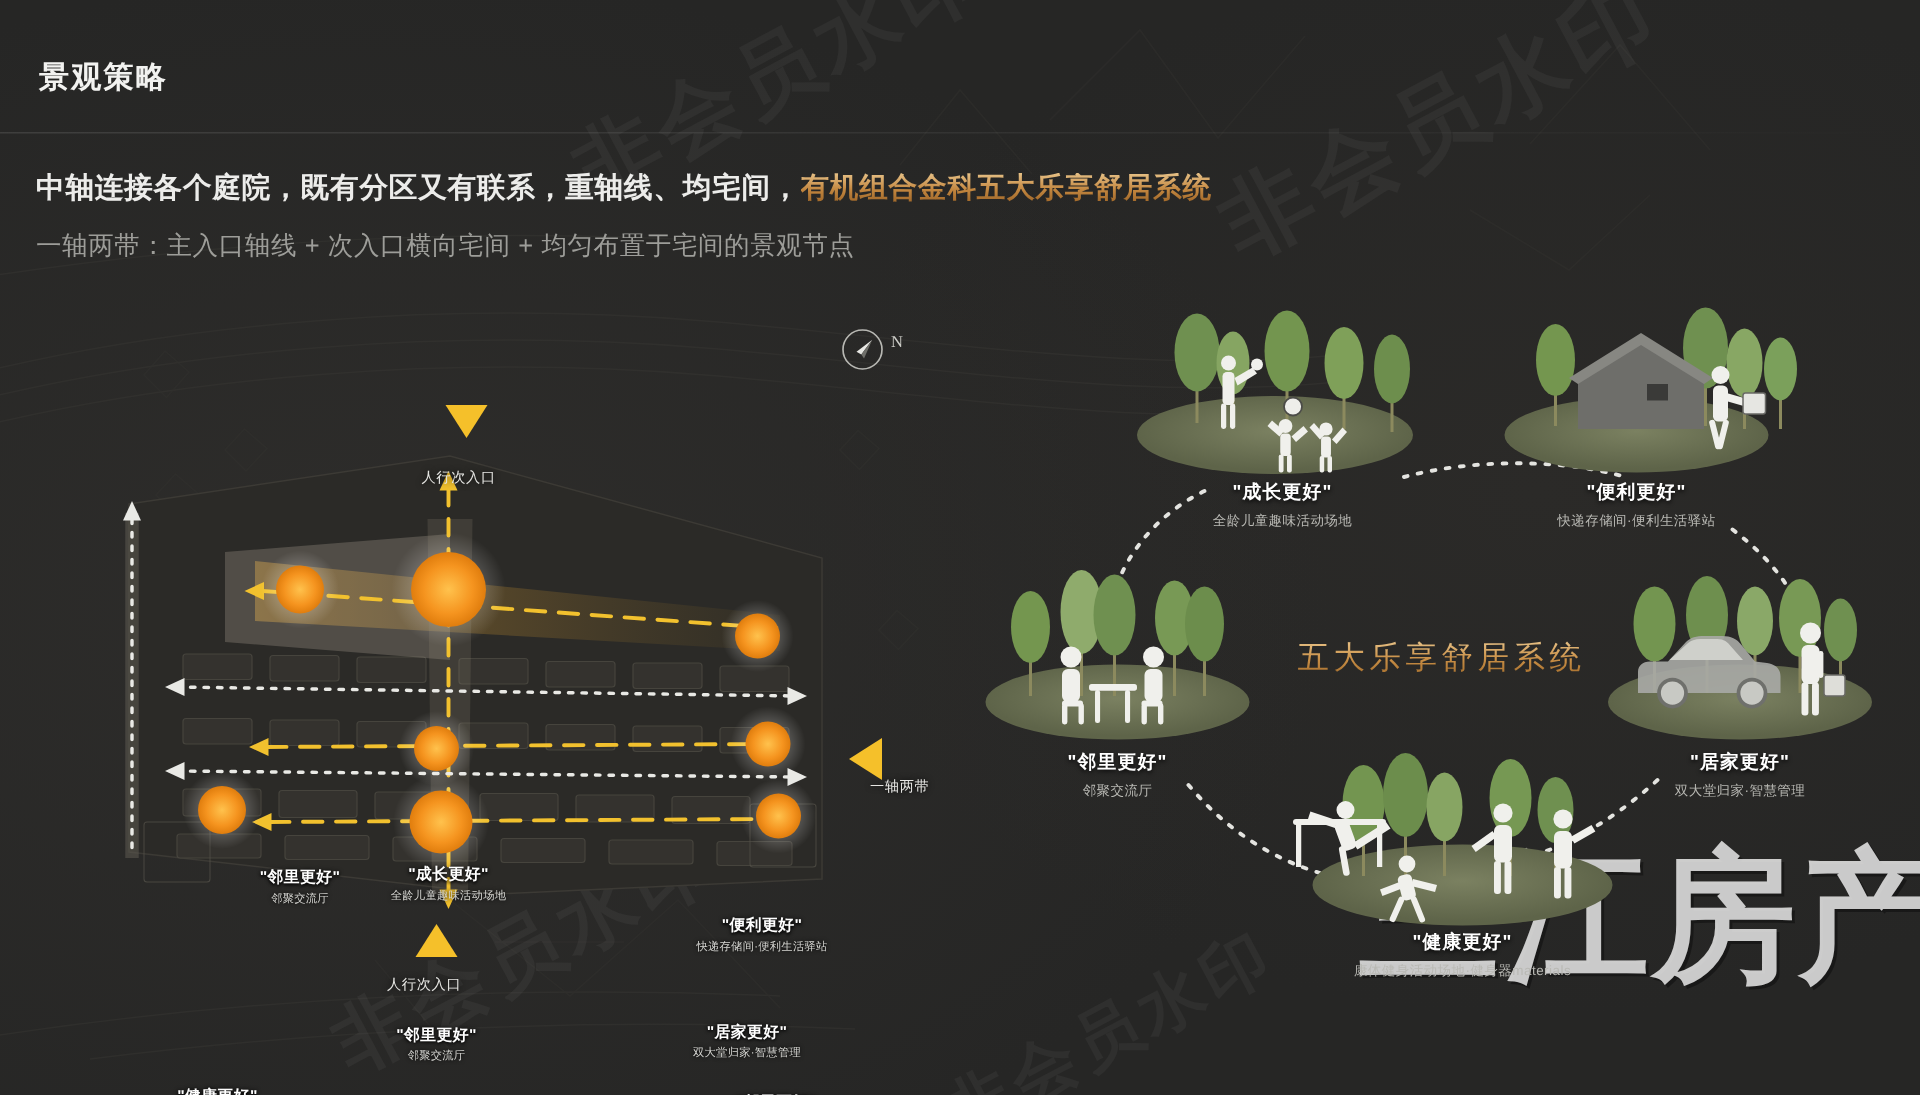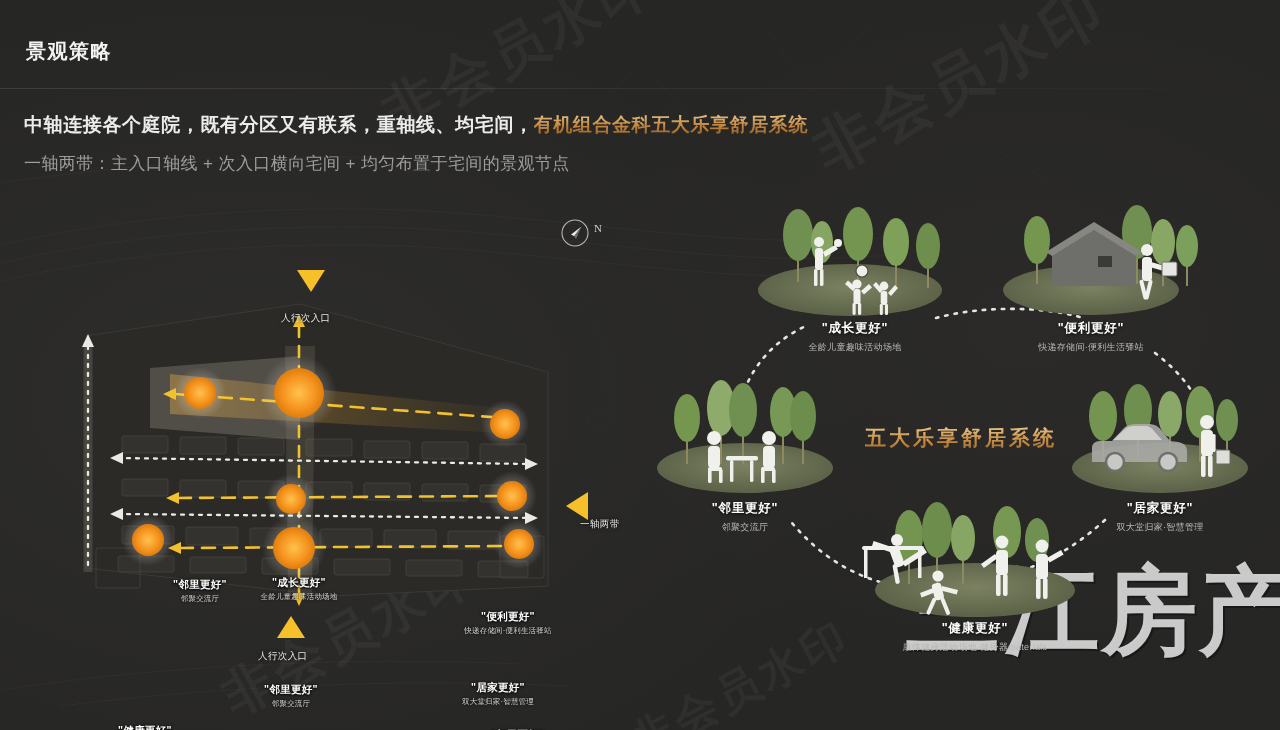--- a/index.html
+++ b/index.html
@@ -136,21 +136,21 @@
   .node-label .t {
     font-size: 12.5px; font-weight: 700; color: #ffffff; letter-spacing: .8px;
     text-shadow: 0 1px 3px rgba(0,0,0,.8);
   }
   .node-label .s {
     margin-top: 4px; font-size: 9px; color: #b9b9b4; letter-spacing: .3px;
   }
 
   .center-title {
     position: absolute; left: 865px; top: 424px;
-    font-size: 21px; font-weight: 700; letter-spacing: 3px;
+    font-size: 21px; font-weight: 400; letter-spacing: 3px;
     white-space: nowrap;
     background: linear-gradient(180deg, #efcf98 0%, #c98f46 55%, #a06a2a 100%);
     -webkit-background-clip: text;
     background-clip: text;
     -webkit-text-fill-color: transparent;
     pointer-events: none;
   }
 </style>
 </head>
 <body>

